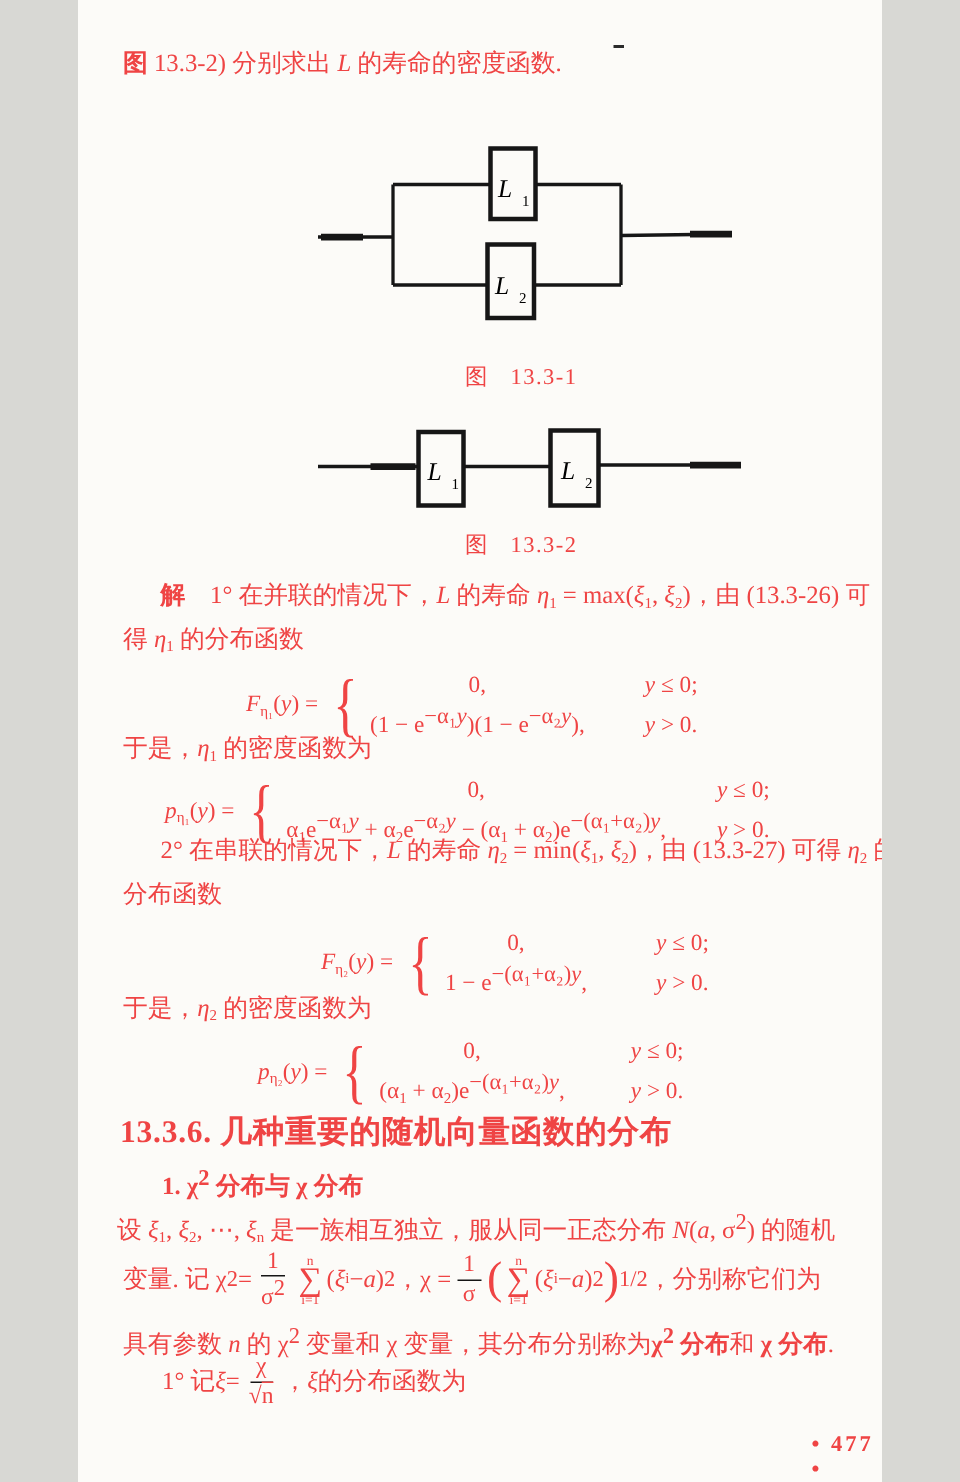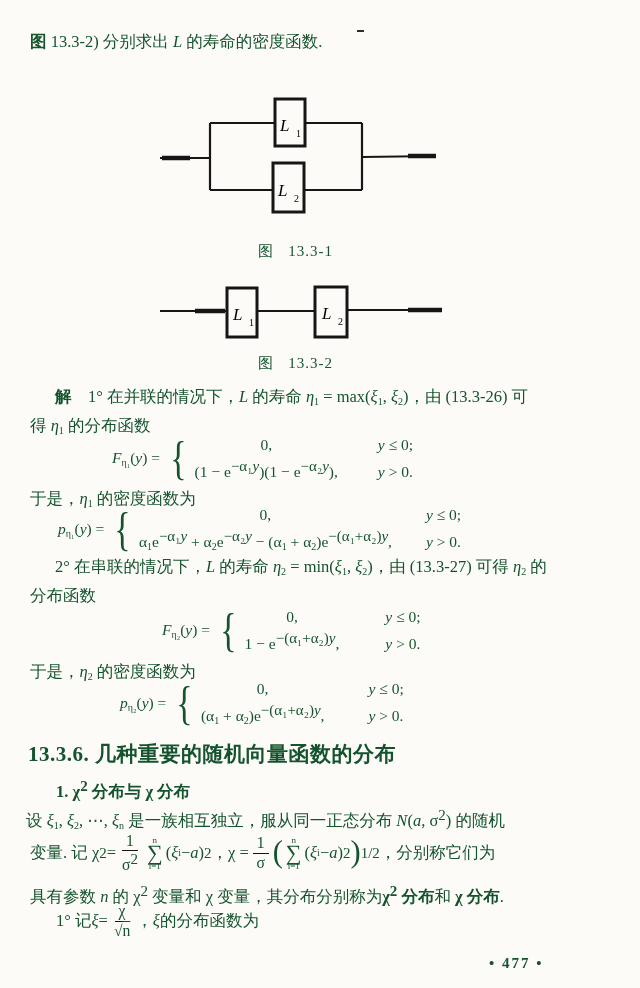--- a/index.html
+++ b/index.html
@@ -1,30 +1,30 @@
 <!DOCTYPE html>
 <html><head>
 <meta charset="utf-8">
 <style>
   html,body{margin:0;padding:0;}
   body{background:#d8d8d4;font-family:"Liberation Serif","DejaVu Serif",serif;}
   .page{
-    position:relative;width:640px;height:988px;margin:0 auto;
-    background:#fcfbf8;color:#14532d;overflow:hidden;
+    position:relative;width:536px;height:988px;margin:0 auto;
+    background:#fcfbf8;color:#ef4444;overflow:hidden;
   }
   .abs{position:absolute;}
   .txt{font-size:16.5px;line-height:1.75;}
   .nowrap{white-space:nowrap;}
   .pre{white-space:pre;}
   i{font-style:italic;}
   b{font-weight:700;}
   sub{font-size:10px;vertical-align:-3px;}
   sup{font-size:15px;vertical-align:6px;}
   
-  .pw{position:absolute;display:flex;align-items:center;font-size:15.5px;}
+  .pw{position:absolute;display:flex;align-items:center;font-size:15.5px;margin-top:12px;}
   .pw .lhs{margin-right:7px;white-space:nowrap;}
   .pw .brace{font-size:47px;line-height:0.9;transform:scaleX(0.72);margin-right:5px;font-weight:400;}
   .pw .rows{display:grid;grid-template-columns:max-content max-content;column-gap:40px;row-gap:4px;align-items:baseline;}
   .pw .expr{justify-self:center;white-space:nowrap;}
   .pw .cond{justify-self:start;white-space:nowrap;}
   
   .frac{display:inline-flex;flex-direction:column;align-items:center;vertical-align:-0.75em;line-height:1.15;margin:0 4px;font-size:0.95em;}
   .frac .fn{border-bottom:1.4px solid #151515;padding:0 4px;}
   .frac .fd{padding:0 2px;}
   .ol{text-decoration:overline;}

